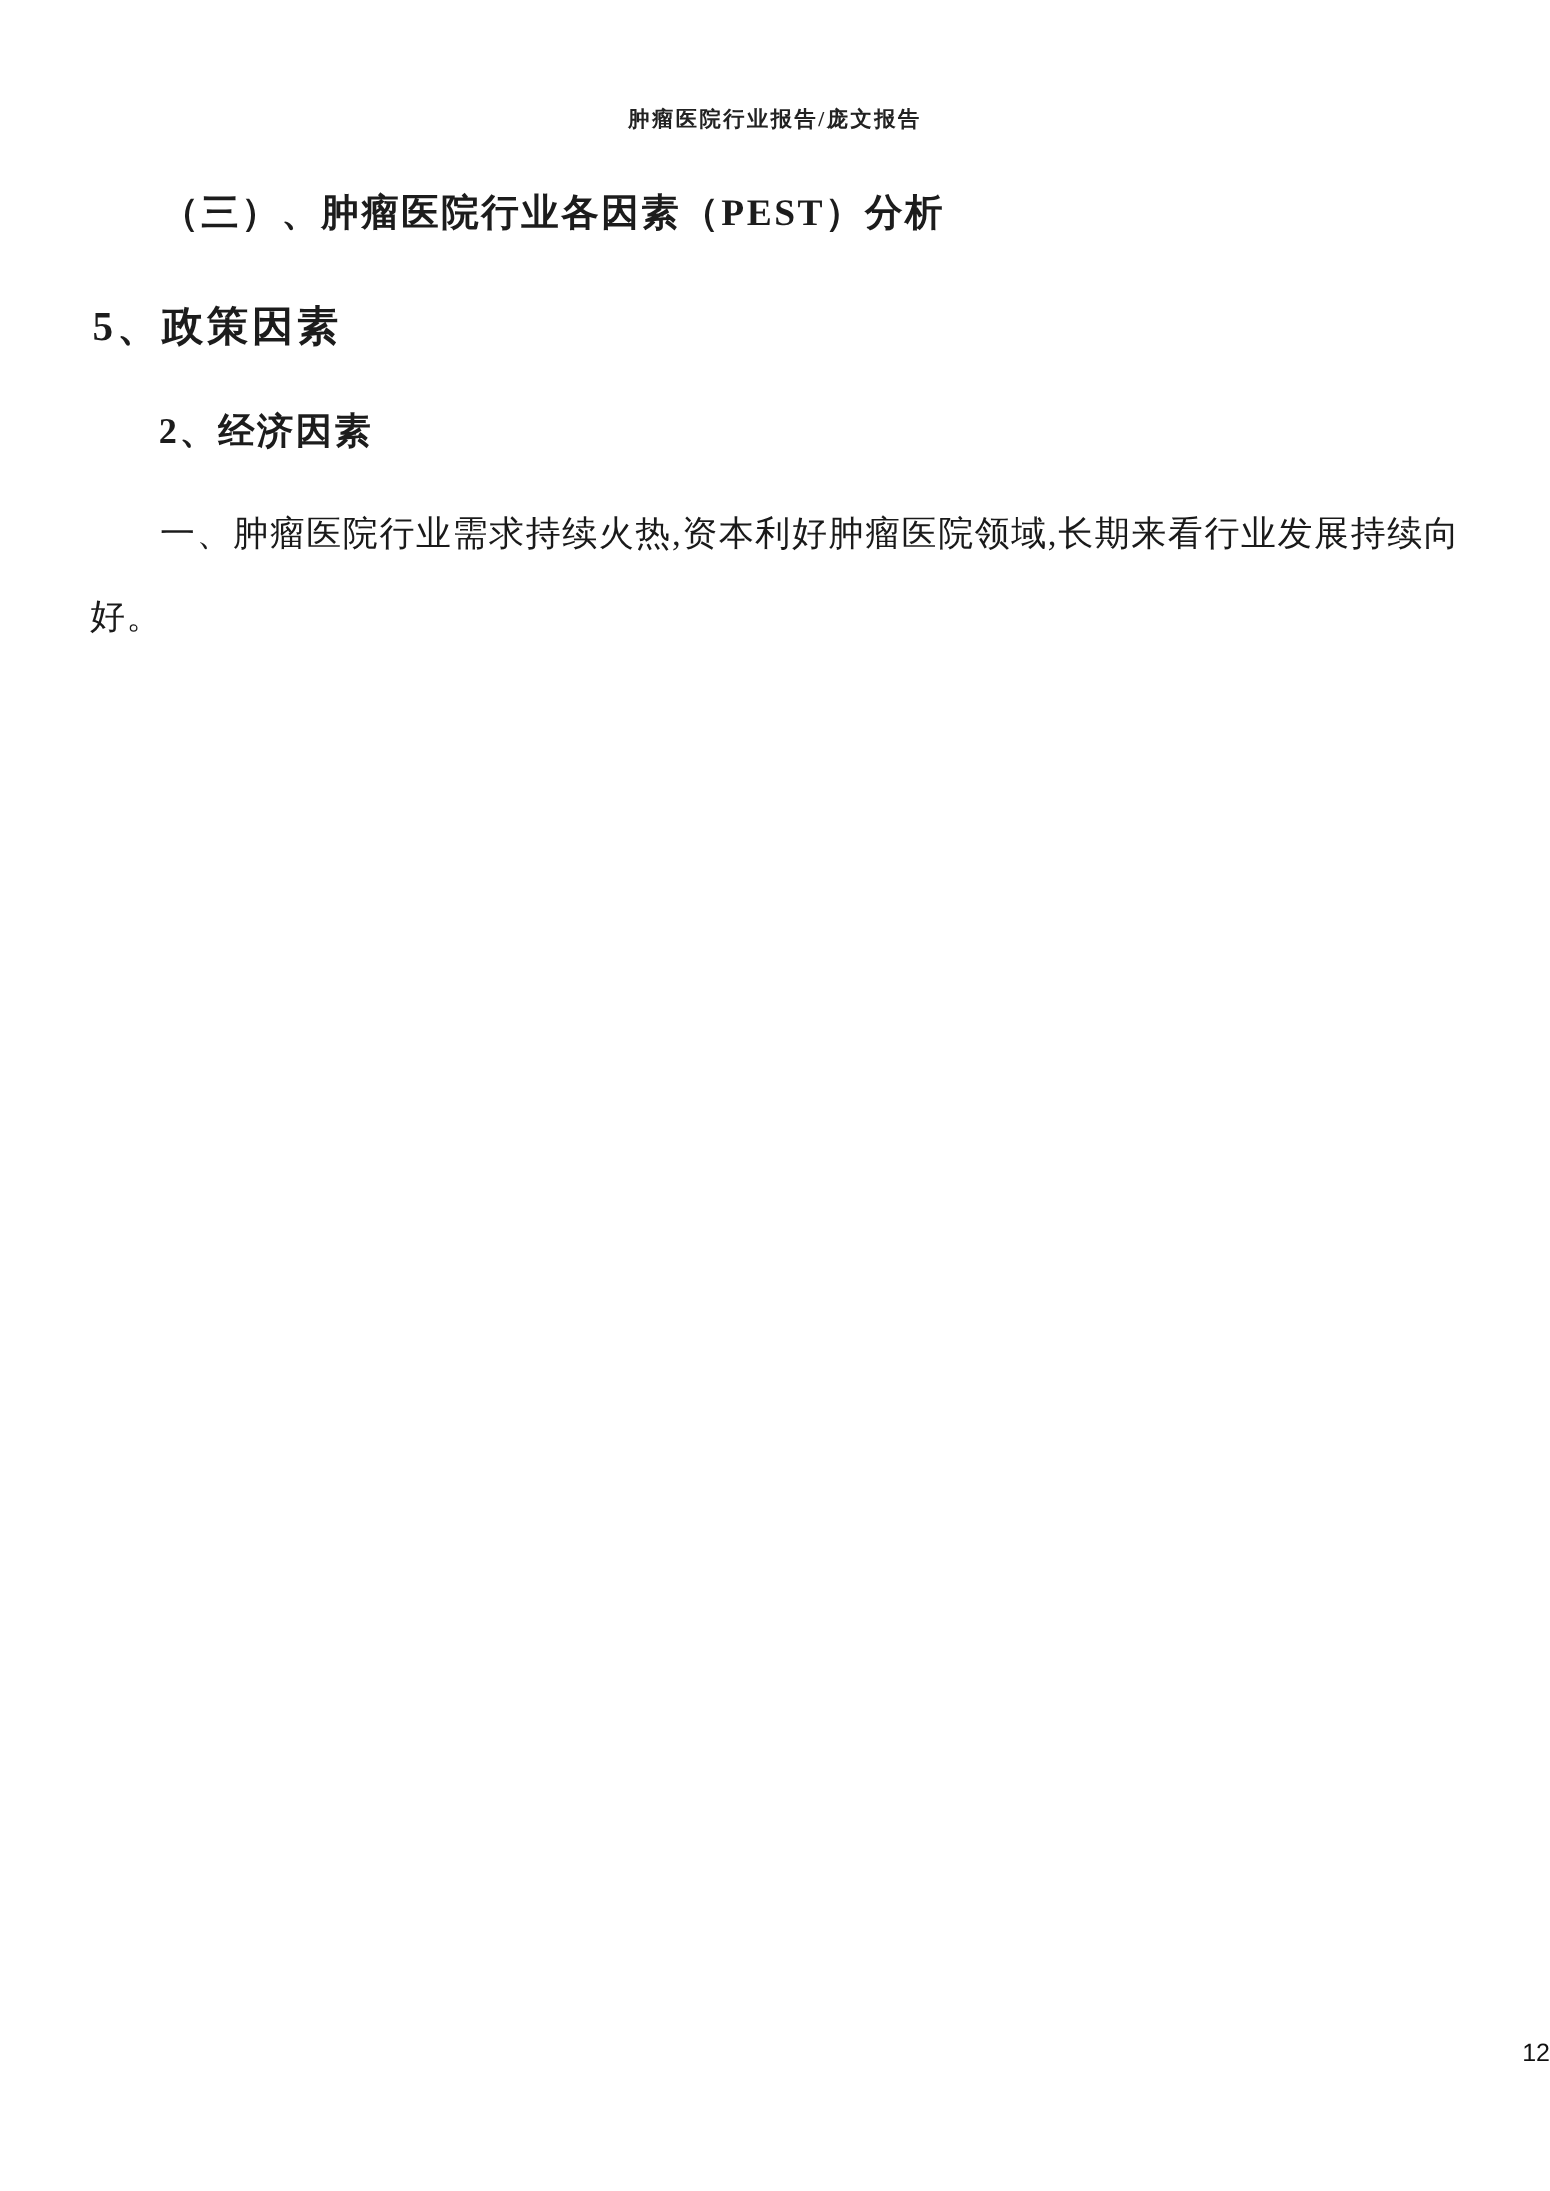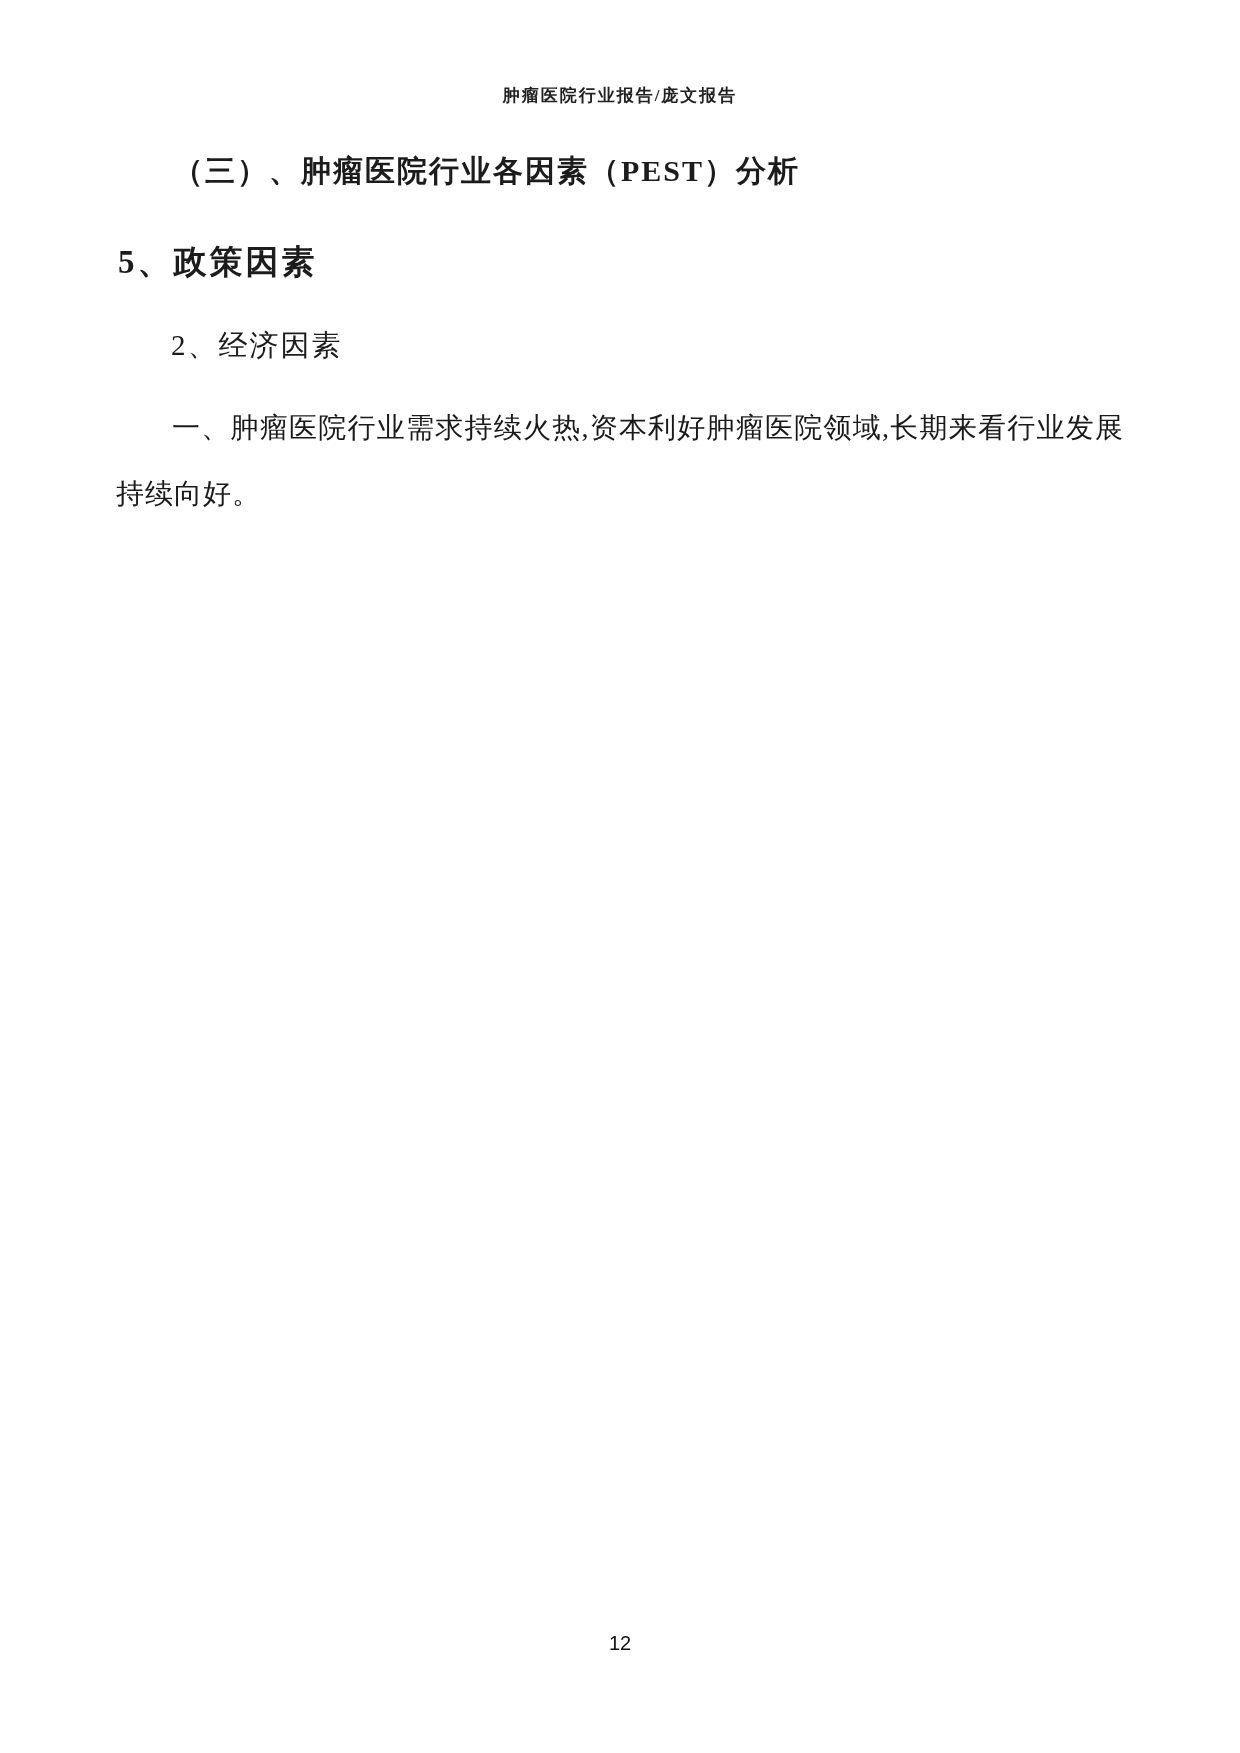--- a/index.html
+++ b/index.html
@@ -12,21 +12,21 @@
     height: 1753px;
     position: relative;
     font-family: "Liberation Serif", "DejaVu Serif", serif;
     color: #1c1c1c;
     overflow: hidden;
   }
   .page {
     width: 100%;
     height: 100%;
     box-sizing: border-box;
-    padding: 0 116px;
+    padding: 0 72px;
   }
   .doc-header {
     padding-top: 84px;
     text-align: center;
     font-size: 17px;
     letter-spacing: 2px;
     color: #222222;
     font-weight: 700;
   }
   .section-heading {
@@ -40,21 +40,21 @@
   .h1-heading {
     margin: 50px 0 0 2px;
     font-size: 33px;
     font-weight: 700;
     letter-spacing: 3px;
     line-height: 42px;
   }
   .sub-heading {
     margin: 30px 0 0 0;
     font-size: 29px;
-    font-weight: 400;
+    font-weight: 700;
     letter-spacing: 2px;
     text-indent: 1.9em;
     line-height: 40px;
   }
   .body-text {
     margin-top: 30px;
   }
   .body-text p {
     margin: 0;
     font-size: 28px;
@@ -65,21 +65,21 @@
     color: #1a1a1a;
   }
   .body-text.first {
     margin-top: 42px;
   }
   .page-number {
     position: absolute;
     left: 0;
     width: 1240px;
     top: 1632px;
-    text-align: center;
+    text-align: right;
     font-size: 20px;
     color: #111111;
     font-family: "Liberation Sans", "DejaVu Sans", sans-serif;
   }
 </style>
 </head>
 <body>
 
 <div class="page">
 

